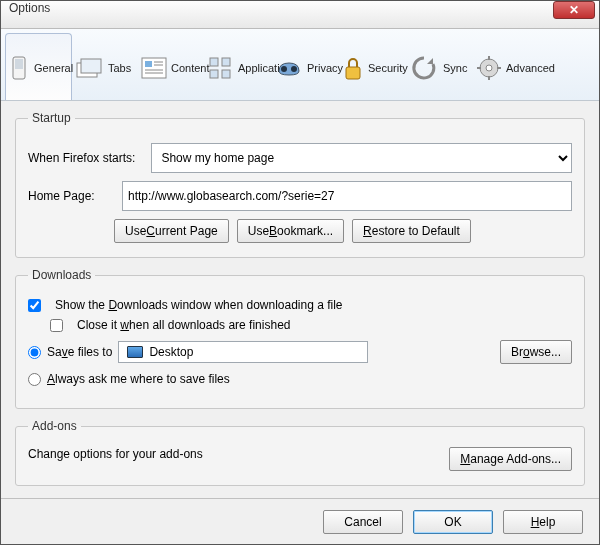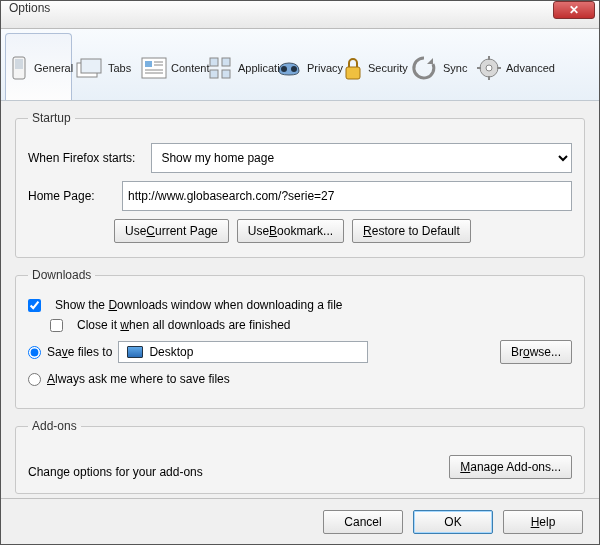--- a/index.html
+++ b/index.html
@@ -21,21 +21,21 @@
 select, input[type=text] { border: 1px solid #a0a8b0; padding: 3px 5px; background: #fff; height: 30px; }
 select { flex: 1; }
 .btn { border: 1px solid #8a8a8a; background: linear-gradient(#fdfdfd,#e6e6e6); padding: 3px 10px; border-radius: 2px; cursor: pointer; height: 24px; display: inline-flex; align-items: center; }
 .btn.default { border-color: #3c7fb1; box-shadow: 0 0 0 1px #a5d8ff inset; }
 .btnrow { display: flex; gap: 8px; justify-content: flex-start; margin-left: 86px; margin-top: 6px; }
 .check-row { display: flex; align-items: center; gap: 14px; margin: 6px 0; }
 .check-row.indent { margin-left: 22px; }
 .radio-row { display: flex; align-items: center; gap: 6px; margin: 8px 0; }
 .desktop-box { display: inline-flex; align-items: center; gap: 6px; border: 1px solid #a0a8b0; background: #fff; padding: 2px 8px; height: 22px; width: 250px; }
 .desktop-icon { width: 16px; height: 12px; background: linear-gradient(#5fa8e8,#2a6db8); border: 1px solid #234; border-radius: 1px; }
-.addons-row { display: flex; align-items: flex-end; justify-content: space-between; margin-top: 12px; }
+.addons-row { display: flex; align-items: flex-start; justify-content: space-between; margin-top: 4px; }
 .footer { height: 46px; border-top: 1px solid #c0c0c0; background: #f0f0f0; display: flex; justify-content: flex-end; align-items: center; gap: 10px; padding: 0 16px; }
 .und { text-decoration: underline; }
 input[type=checkbox], input[type=radio] { margin: 0; }
 </style>
 </head>
 <body>
 
 <div class="window">
   <div class="titlebar">
     <span class="title">Options</span>

